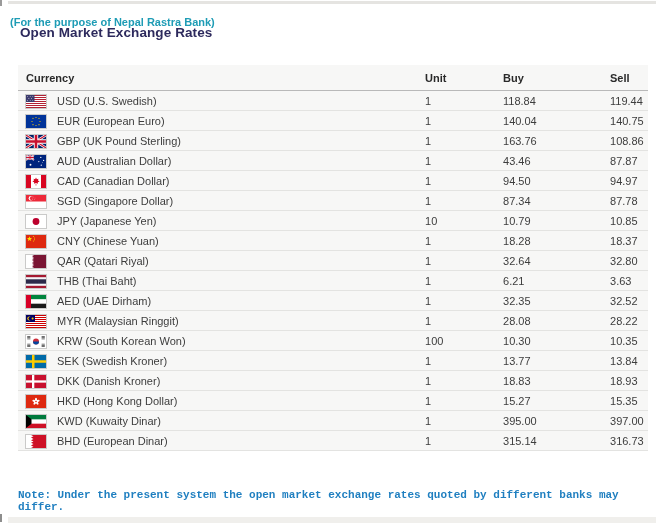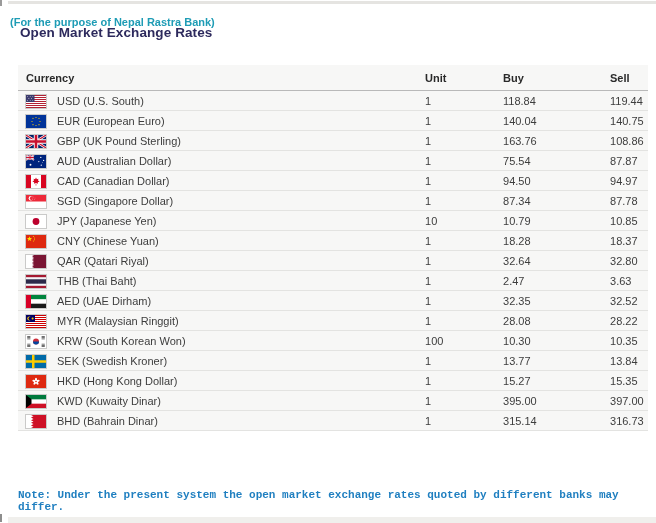--- a/index.html
+++ b/index.html
@@ -96,21 +96,21 @@
                   <circle cx="6.8" cy="1.6" r=".45"></circle>
                   <circle cx="2.9" cy="3.5" r=".45"></circle>
                   <circle cx="5.5" cy="3.5" r=".45"></circle>
                   <circle cx="1.6" cy="5.4" r=".45"></circle>
                   <circle cx="4.2" cy="5.4" r=".45"></circle>
                   <circle cx="6.8" cy="5.4" r=".45"></circle>
                 </g>
               </svg>
             </span>
           </td>
-    <td class="name-cell">USD (U.S. South)</td>
+    <td class="name-cell">USD (U.S. Swedish)</td>
     <td class="unit-cell">1</td>
     <td class="buy-cell">118.84</td>
     <td class="sell-cell">119.44</td>
   </tr>
         <tr>
     <td class="flag-cell">
             <span class="flag">
               <svg viewBox="0 0 20 13" preserveAspectRatio="none">
                 <rect width="20" height="13" fill="#003399"></rect>
                 <g fill="#ffcc00">
@@ -163,21 +163,21 @@
                   <circle cx="17.6" cy="5.4" r=".65"></circle>
                   <circle cx="15.3" cy="10.2" r=".65"></circle>
                   <circle cx="12.8" cy="6.6" r=".6"></circle>
                   <circle cx="16.4" cy="7.6" r=".4"></circle>
                 </g>
               </svg>
             </span>
           </td>
     <td class="name-cell">AUD (Australian Dollar)</td>
     <td class="unit-cell">1</td>
-    <td class="buy-cell">75.54</td>
+    <td class="buy-cell">43.46</td>
     <td class="sell-cell">87.87</td>
   </tr>
         <tr>
     <td class="flag-cell">
             <span class="flag">
               <svg viewBox="0 0 20 13" preserveAspectRatio="none">
                 <rect width="20" height="13" fill="#fff"></rect>
                 <rect width="5" height="13" fill="#d80621"></rect>
                 <rect x="15" width="5" height="13" fill="#d80621"></rect>
                 <path d="M10,2.4 l0.9,1.8 1.5,-0.5 -0.4,1.7 1.6,1.2 -1.8,0.6 0.15,1.6 -1.95,-0.9 -1.95,0.9 0.15,-1.6 -1.8,-0.6 1.6,-1.2 -0.4,-1.7 1.5,0.5 z" fill="#d80621"></path>
@@ -266,21 +266,21 @@
             <span class="flag">
               <svg viewBox="0 0 20 13" preserveAspectRatio="none">
                 <rect width="20" height="13" fill="#a51931"></rect>
                 <rect y="2.2" width="20" height="8.6" fill="#f4f5f8"></rect>
                 <rect y="4.3" width="20" height="4.4" fill="#2d2a4a"></rect>
               </svg>
             </span>
           </td>
     <td class="name-cell">THB (Thai Baht)</td>
     <td class="unit-cell">1</td>
-    <td class="buy-cell">2.47</td>
+    <td class="buy-cell">6.21</td>
     <td class="sell-cell">3.63</td>
   </tr>
         <tr>
     <td class="flag-cell">
             <span class="flag">
               <svg viewBox="0 0 20 13" preserveAspectRatio="none">
                 <rect x="5" width="15" height="4.4" fill="#00843d"></rect>
                 <rect x="5" y="4.4" width="15" height="4.3" fill="#fff"></rect>
                 <rect x="5" y="8.7" width="15" height="4.3" fill="#1a1a1a"></rect>
                 <rect width="5" height="13" fill="#d80027"></rect>
@@ -359,20 +359,35 @@
           </td>
     <td class="name-cell">SEK (Swedish Kroner)</td>
     <td class="unit-cell">1</td>
     <td class="buy-cell">13.77</td>
     <td class="sell-cell">13.84</td>
   </tr>
         <tr>
     <td class="flag-cell">
             <span class="flag">
               <svg viewBox="0 0 20 13" preserveAspectRatio="none">
+                <rect width="20" height="13" fill="#c8102e"></rect>
+                <rect x="6" width="2.3" height="13" fill="#fff"></rect>
+                <rect y="5.35" width="20" height="2.3" fill="#fff"></rect>
+              </svg>
+            </span>
+          </td>
+    <td class="name-cell">DKK (Danish Kroner)</td>
+    <td class="unit-cell">1</td>
+    <td class="buy-cell">18.83</td>
+    <td class="sell-cell">18.93</td>
+  </tr>
+        <tr>
+    <td class="flag-cell">
+            <span class="flag">
+              <svg viewBox="0 0 20 13" preserveAspectRatio="none">
                 <rect width="20" height="13" fill="#de2910"></rect>
                 <g fill="#fff">
                   <ellipse cx="10" cy="4.7" rx="1.1" ry="2"></ellipse>
                   <ellipse cx="10" cy="4.7" rx="1.1" ry="2" transform="rotate(72 10 6.5)"></ellipse>
                   <ellipse cx="10" cy="4.7" rx="1.1" ry="2" transform="rotate(144 10 6.5)"></ellipse>
                   <ellipse cx="10" cy="4.7" rx="1.1" ry="2" transform="rotate(216 10 6.5)"></ellipse>
                   <ellipse cx="10" cy="4.7" rx="1.1" ry="2" transform="rotate(288 10 6.5)"></ellipse>
                 </g>
                 <circle cx="10" cy="6.5" r=".8" fill="#de2910"></circle>
               </svg>
@@ -401,21 +416,21 @@
   </tr>
         <tr>
     <td class="flag-cell">
             <span class="flag">
               <svg viewBox="0 0 20 13" preserveAspectRatio="none">
                 <rect width="20" height="13" fill="#ce1126"></rect>
                 <path d="M0,0 H5 L7.5,1.3 5,2.6 7.5,3.9 5,5.2 7.5,6.5 5,7.8 7.5,9.1 5,10.4 7.5,11.7 5,13 H0 z" fill="#fff"></path>
               </svg>
             </span>
           </td>
-    <td class="name-cell">BHD (Bahrain Dinar)</td>
+    <td class="name-cell">BHD (European Dinar)</td>
     <td class="unit-cell">1</td>
     <td class="buy-cell">315.14</td>
     <td class="sell-cell">316.73</td>
   </tr>
       </tbody>
   </table>
 </div>
 
 <div class="note">Note: Under the present system the open market exchange rates quoted by different banks may differ.</div>
 

